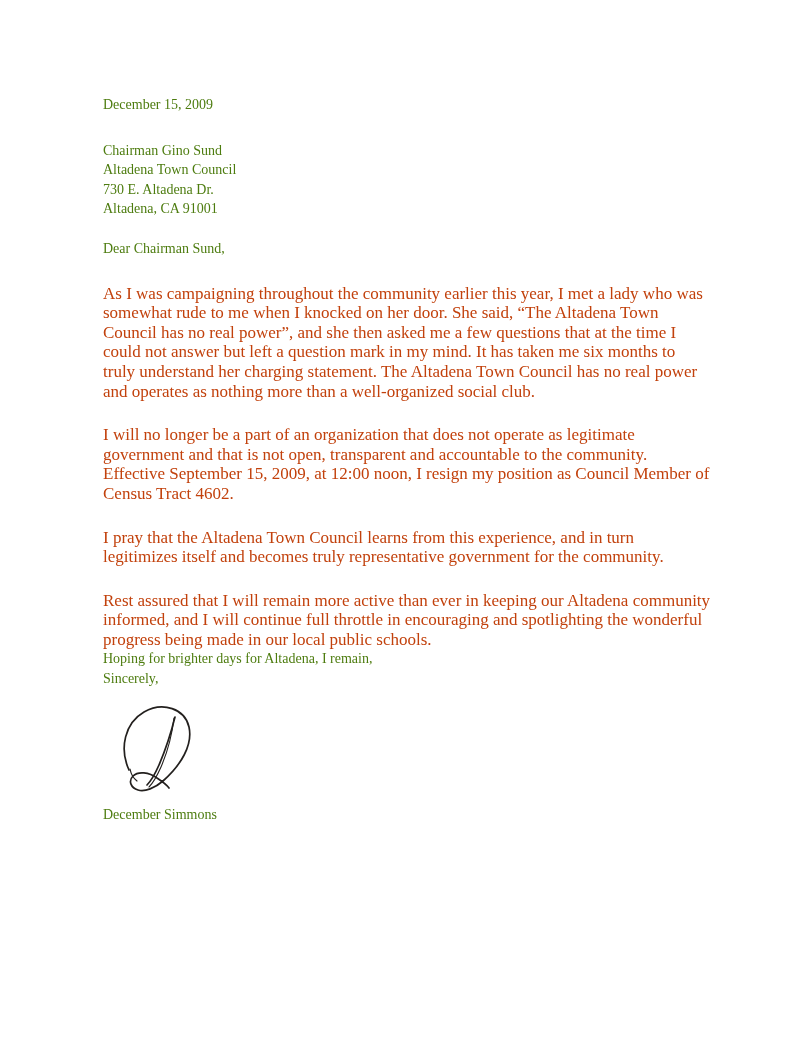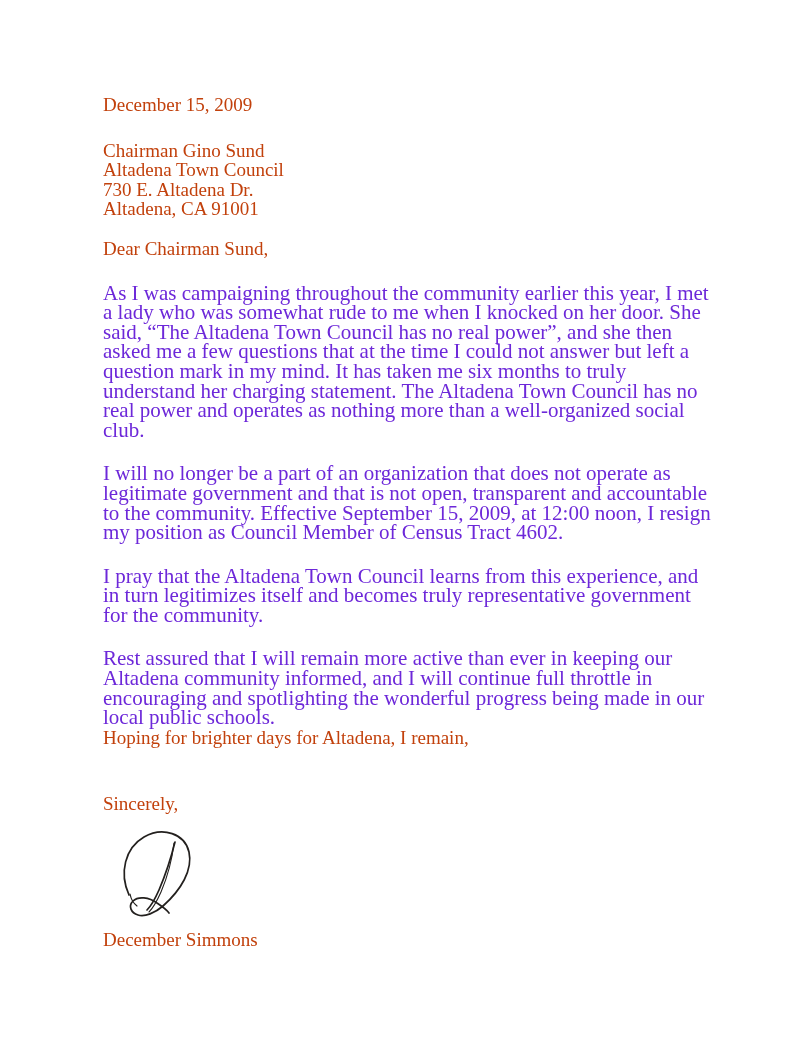--- a/index.html
+++ b/index.html
@@ -16,48 +16,47 @@
     font-family: "Liberation Serif", "DejaVu Serif", serif;
     color: #111111;
   }
   .letter {
     position: absolute;
     left: 103px;
     top: 95px;
     width: 608px;
   }
   .line {
-    font-size: 19px;
+    font-size: 14px;
     line-height: 19.6px;
-    color: #c2410c;
+    color: #4d7c0f;
     white-space: pre-wrap;
   }
   .date-block {
     margin-bottom: 0;
   }
   .addr-block {
     margin-top: 26px;
   }
   .salutation {
     margin-top: 20px;
   }
   .para {
     margin-top: 25px;
-    font-size: 21px;
+    font-size: 17px;
     line-height: 19.6px;
-    color: #6d28d9;
+    color: #c2410c;
     text-align: left;
   }
   .para.tight {
     margin-top: 24px;
   }
   .closing-line {
   }
   .sincerely {
-    margin-top: 47px;
   }
   .signature-wrap {
     position: relative;
     height: 112px;
     margin-top: 4px;
     margin-left: 8px;
   }
   .signature-wrap svg {
     display: block;
   }

